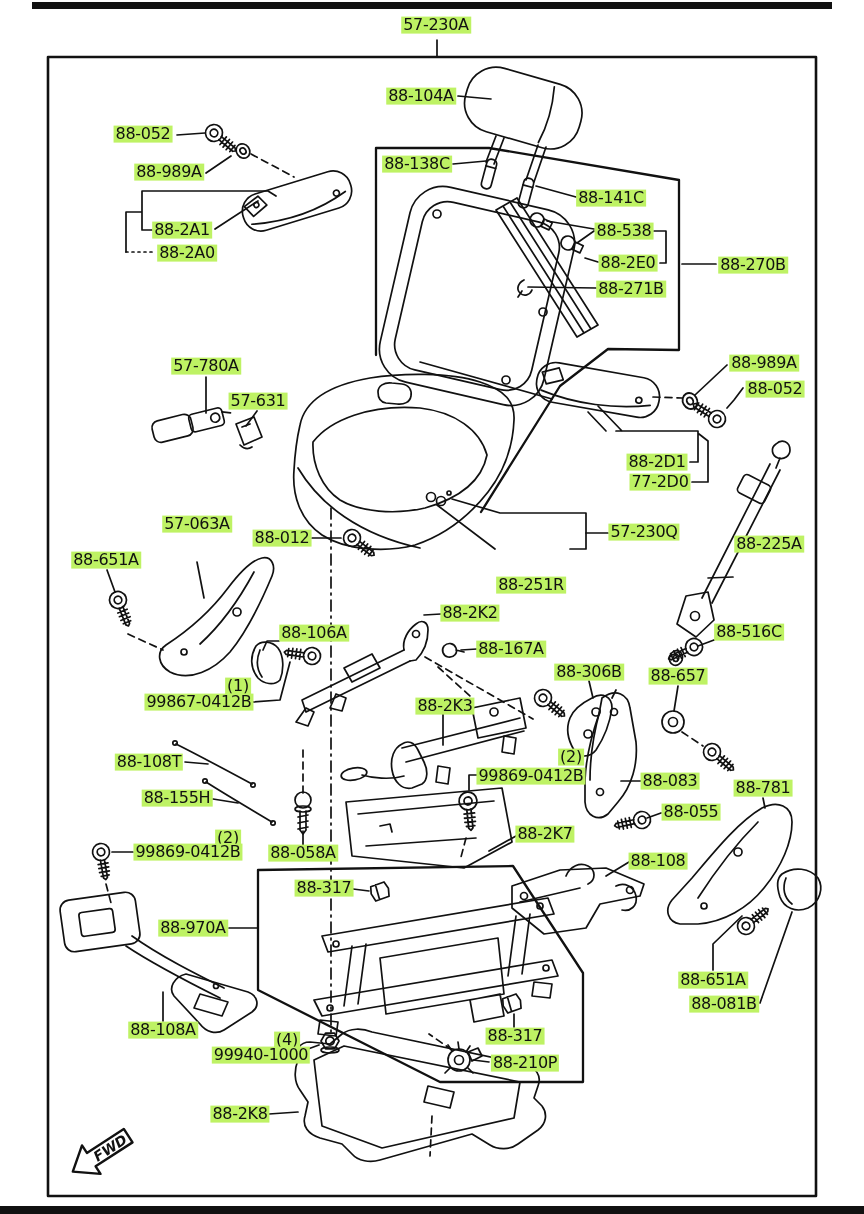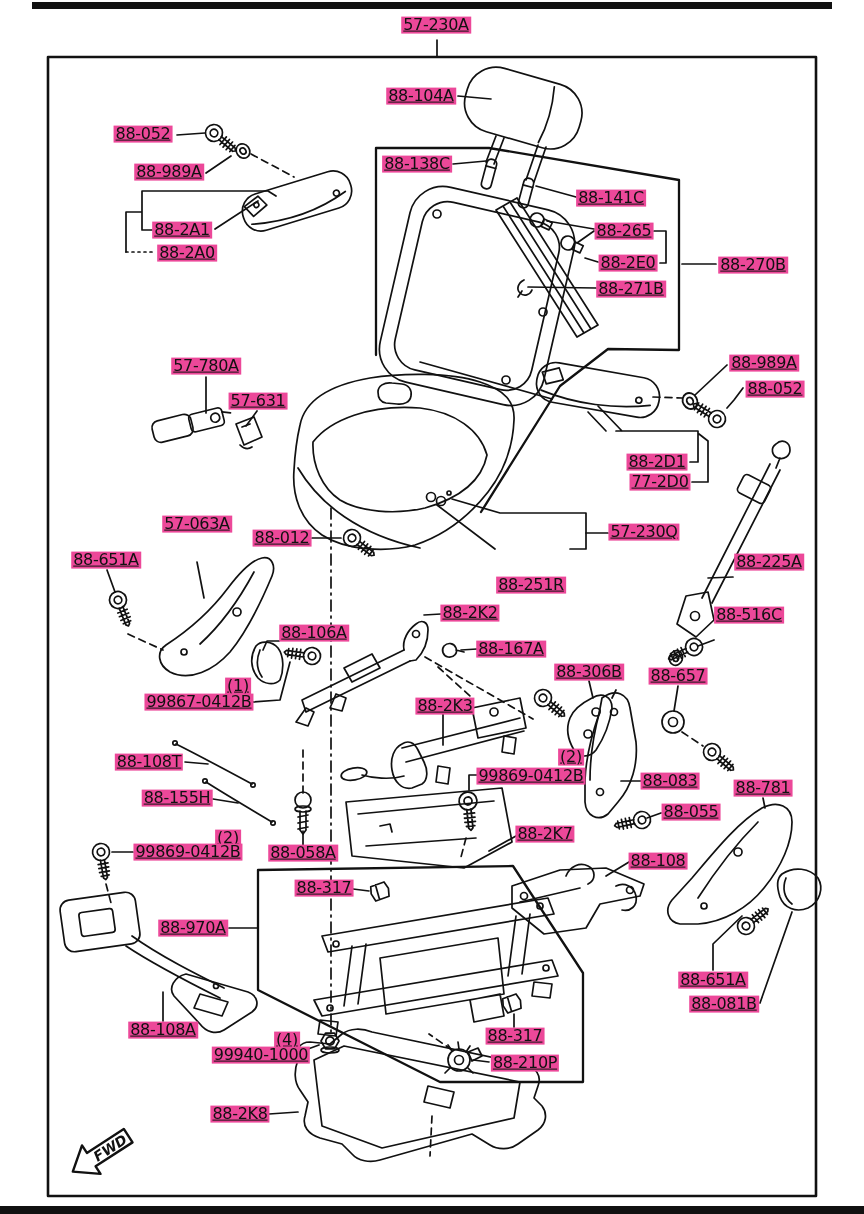--- a/index.html
+++ b/index.html
@@ -10,22 +10,22 @@
   svg .bar{fill:#111;stroke:none;}
   svg .thick{stroke-width:2.6;}
   svg .enc{stroke-width:2.3;}
   svg .dash{stroke-dasharray:7 5;}
   svg .dashdot{stroke-dasharray:11 5 2 5;}
   svg .dot{stroke-dasharray:2 4;}
   svg .wh{fill:#fff;}
   svg text.fwd{fill:#111;stroke:none;font:italic bold 14px "DejaVu Sans",sans-serif;}
   .callout-layer{position:absolute;left:0;top:0;width:100%;height:100%;pointer-events:none;}
   .callout{position:absolute;transform:translate(-50%,-50%);
-           font-size:16px;line-height:1.05;color:#111;background:#ec4899;
-           padding:0 2px;white-space:nowrap;letter-spacing:-0.3px;text-decoration:underline;}
+           font-size:16px;line-height:1.05;color:#111;background:#bef264;
+           padding:0 2px;white-space:nowrap;letter-spacing:-0.3px;}
 </style>
 </head>
 <body>
 
 <div class="page">
 <svg width="864" height="1214" viewBox="0 0 864 1214">
   <defs>
     <g id="screw">
       <circle cx="0" cy="0" r="8.5"></circle>
           <circle cx="0" cy="0" r="3.8"></circle>
@@ -373,40 +373,40 @@
 
 <div class="callout-layer">
       <div class="callout" style="left: 436px; top: 25px;">57-230A</div>
       <div class="callout" style="left: 421px; top: 96px;">88-104A</div>
       <div class="callout" style="left: 143px; top: 134px;">88-052</div>
       <div class="callout" style="left: 169px; top: 172px;">88-989A</div>
       <div class="callout" style="left: 182px; top: 230px;">88-2A1</div>
       <div class="callout" style="left: 187px; top: 253px;">88-2A0</div>
       <div class="callout" style="left: 417px; top: 164px;">88-138C</div>
       <div class="callout" style="left: 611px; top: 198px;">88-141C</div>
-      <div class="callout" style="left: 624px; top: 231px;">88-265</div>
+      <div class="callout" style="left: 624px; top: 231px;">88-538</div>
       <div class="callout" style="left: 628px; top: 263px;">88-2E0</div>
       <div class="callout" style="left: 753px; top: 265px;">88-270B</div>
       <div class="callout" style="left: 631px; top: 289px; text-align: right;">88-271B</div>
       <div class="callout" style="left: 206px; top: 366px;">57-780A</div>
       <div class="callout" style="left: 258px; top: 401px;">57-631</div>
       <div class="callout" style="left: 764px; top: 363px;">88-989A</div>
       <div class="callout" style="left: 775px; top: 389px;">88-052</div>
       <div class="callout" style="left: 657px; top: 462px;">88-2D1</div>
       <div class="callout" style="left: 660px; top: 482px;">77-2D0</div>
       <div class="callout" style="left: 282px; top: 538px;">88-012</div>
       <div class="callout" style="left: 644px; top: 532px;">57-230Q</div>
       <div class="callout" style="left: 531px; top: 549px; margin-top: 36px;">88-251R</div>
       <div class="callout" style="left: 106px; top: 560px;">88-651A</div>
       <div class="callout" style="left: 197px; top: 524px; text-align: right;">57-063A</div>
-      <div class="callout" style="left: 769px; top: 562px;">88-225A</div>
+      <div class="callout" style="left: 769px; top: 544px;">88-225A</div>
       <div class="callout" style="left: 470px; top: 613px;">88-2K2</div>
       <div class="callout" style="left: 314px; top: 633px;">88-106A</div>
       <div class="callout" style="left: 511px; top: 649px;">88-167A</div>
-      <div class="callout" style="left: 749px; top: 615px;">88-516C</div>
+      <div class="callout" style="left: 749px; top: 632px;">88-516C</div>
       <div class="callout" style="left: 589px; top: 672px;">88-306B</div>
       <div class="callout" style="left: 678px; top: 676px;">88-657</div>
       <div class="callout" style="left: 238px; top: 686px;">(1)</div>
       <div class="callout" style="left: 199px; top: 702px;">99867-0412B</div>
       <div class="callout" style="left: 445px; top: 706px;">88-2K3</div>
       <div class="callout" style="left: 571px; top: 757px;">(2)</div>
       <div class="callout" style="left: 531px; top: 776px;">99869-0412B</div>
       <div class="callout" style="left: 670px; top: 781px;">88-083</div>
       <div class="callout" style="left: 763px; top: 788px;">88-781</div>
       <div class="callout" style="left: 149px; top: 762px;">88-108T</div>

